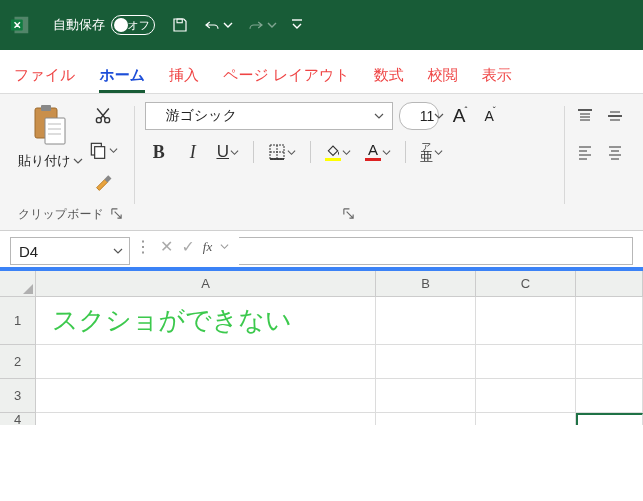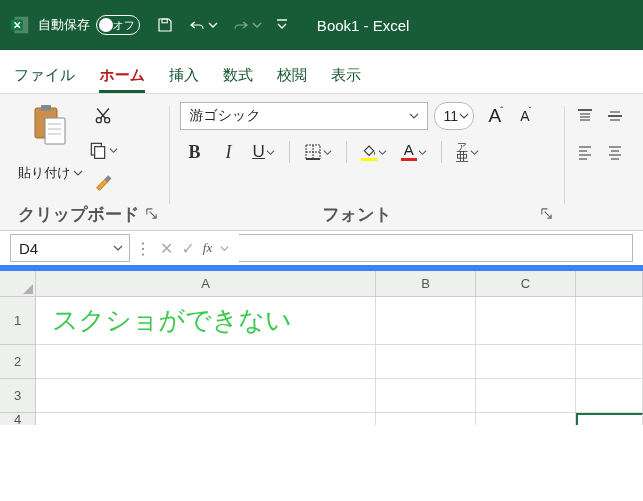--- a/index.html
+++ b/index.html
@@ -1,53 +1,53 @@
 <!DOCTYPE html>
 <html><head>
 <meta charset="utf-8">
 <style>
   * { box-sizing: border-box; margin: 0; padding: 0; font-family: "Yu Gothic UI", "Meiryo", sans-serif; }
   body { width: 643px; height: 501px; overflow: hidden; background: #fff; font-size: 13px; color: #222; }
 
   
   .titlebar { height: 50px; background: #185c37; color: #fff; display: flex; align-items: center; padding: 0 8px; gap: 6px; position: relative; }
   .app-icon { width: 24px; height: 24px; display: flex; align-items: center; justify-content: center; }
-  .autosave { display: flex; align-items: center; gap: 6px; font-size: 13px; margin-left: 0; }
+  .autosave { display: flex; align-items: center; gap: 6px; font-size: 13px; margin-left: 15px; }
   .toggle { width: 44px; height: 20px; border: 1px solid #fff; border-radius: 10px; display: flex; align-items: center; padding: 0 2px; position: relative; }
   .toggle-knob { width: 14px; height: 14px; border-radius: 50%; background: #fff; }
   .toggle-label { font-size: 11px; color: #fff; position: absolute; right: 4px; }
   .qat { display: flex; align-items: center; gap: 14px; margin-left: 10px; }
   .qat-item { display: flex; align-items: center; gap: 2px; }
   .qat svg { fill: #fff; }
   .doc-title { position: absolute; left: 50%; transform: translateX(-5%); font-size: 15px; white-space: nowrap; }
 
   
   .tabs { height: 44px; background: #fff; display: flex; align-items: flex-end; padding: 0 14px; gap: 24px; border-bottom: 1px solid #dcdcdc; }
-  .tab { font-size: 15px; padding: 10px 0 8px 0; cursor: pointer; color: #14532d; }
-  .tab.active { color: #b91c1c; font-weight: 600; border-bottom: 3px solid #185c37; padding-bottom: 5px; }
+  .tab { font-size: 15px; padding: 10px 0 8px 0; cursor: pointer; color: #ef4444; }
+  .tab.active { color: #1d4ed8; font-weight: 600; border-bottom: 3px solid #185c37; padding-bottom: 5px; }
 
   
   .ribbon { background: #f5f5f5; border-bottom: 1px solid #d0d0d0; display: flex; padding: 6px 10px 2px 10px; gap: 0; }
   .group { display: flex; flex-direction: column; align-items: stretch; padding: 2px 8px 2px 8px; position: relative; }
   .group-sep { width: 1px; background: #d8d8d8; margin: 6px 2px 24px 2px; }
   .group-body { flex: 1; display: flex; align-items: flex-start; gap: 8px; min-height: 100px; }
-  .group-footer { display: flex; align-items: center; justify-content: center; gap: 6px; font-size: 17px; color: #555; height: 24px; font-weight: bold; }
+  .group-footer { display: flex; align-items: center; justify-content: center; gap: 6px; font-size: 12px; color: #555; height: 24px; }
   .launcher { width: 14px; height: 14px; position: relative; }
   .launcher svg { display:block; }
 
-  .paste-block { display: flex; flex-direction: column; align-items: center; gap: 14px; }
+  .paste-block { display: flex; flex-direction: column; align-items: center; gap: 2px; }
   .paste-icon { width: 42px; height: 48px; display: flex; align-items: center; justify-content: center; }
   .paste-label { font-size: 13px; display: flex; align-items: center; gap: 2px; }
 
   .small-col { display: flex; flex-direction: column; gap: 10px; align-items: center; justify-content: flex-start; padding-top: 2px; }
   .small-btn { width: 24px; height: 24px; display: flex; align-items: center; justify-content: center; }
 
   .font-group-body { flex-direction: column; gap: 10px; align-items: flex-start; }
   .font-row { display: flex; align-items: center; gap: 6px; }
-  .font-select { height: 28px; border: 1px solid #b7b7b7; background: #fff; display: flex; align-items: center; justify-content: space-between; padding: 0 4px 0 8px; font-size: 14px; }
+  .font-select { height: 28px; border: 1px solid #b7b7b7; background: #fff; display: flex; align-items: center; justify-content: space-between; padding: 0 4px 0 20px; font-size: 14px; }
   .font-name { width: 248px; }
   .font-size { width: 40px; border-radius: 13px; }
   .caret { width: 18px; display:flex; justify-content:center; }
   .grow-shrink { display: flex; gap: 6px; margin-left: 4px; }
   .as-btn { width:24px; height:24px; display:flex; align-items:center; justify-content:center; font-family: "Times New Roman", serif; }
   .as-big { font-size: 19px; }
   .as-small { font-size: 14px; }
   .sup { font-size: 9px; position: relative; top:-6px; left:-1px;}
 
   .fmt-row { display: flex; align-items: center; gap: 14px; padding-left: 4px; }
@@ -56,21 +56,21 @@
   .italic { font-style: italic; font-size: 18px; }
   .underline { text-decoration: underline; font-size: 17px; display:flex; align-items:center; gap:2px;}
   .drop { display:flex; align-items:center; gap:1px; }
   .color-bar { display:block; width:16px; height:3px; margin-top:1px; }
   .ruby-btn { font-size:10px; line-height:9px; text-align:center; font-family: "Yu Gothic", sans-serif; }
 
   .align-group-body { flex-direction: column; gap: 12px; align-items: flex-start; padding-top:2px;}
   .align-row { display:flex; gap:10px; }
 
   
-  .formula-bar { height: 40px; border-bottom: 6px solid #3b82f6; display:flex; align-items:center; padding: 6px 10px; gap:6px; background:#fff;}
+  .formula-bar { height: 40px; border-bottom: 4px solid #3b82f6; display:flex; align-items:flex-start; padding: 6px 10px; gap:6px; background:#fff;}
   .namebox { width:120px; height:28px; border:1px solid #b7b7b7; display:flex; align-items:center; justify-content:space-between; padding:0 2px 0 8px; font-size:15px; background:#fff;}
   .fx-controls { display:flex; align-items:center; gap:8px; color:#aaa; padding: 0 4px;}
   .fx-controls .fx { font-style: italic; font-family: "Times New Roman", serif; color:#555;}
   .formula-input { flex:1; height:28px; border:1px solid #b7b7b7; border-left:none; padding:0 8px; background:#fff;}
   .vdots { width:14px; display:flex; justify-content:center; color:#888; font-size:16px;}
 
   
   .grid { display:flex; flex-direction:column; }
   .col-headers { display:flex; height:26px; }
   .corner { width:36px; border-right:1px solid #ccc; border-bottom:1px solid #ccc; background:#eef0ee; position:relative;}
@@ -132,27 +132,27 @@
           <path d="M1 3 L5 7 L9 3" stroke="#fff" stroke-width="1.4" fill="none"></path>
         </svg>
     </div>
     <div class="qat-item">
       <svg width="12" height="14" viewBox="0 0 12 14">
           <line x1="1" y1="2" x2="11" y2="2" stroke="#fff" stroke-width="1.4"></line>
           <path d="M2 6 L6 10 L10 6" stroke="#fff" stroke-width="1.4" fill="none"></path>
         </svg>
     </div>
   </div>
-  <div class="doc-title">Book1  -  Excel</div>
 </div>
 
 <div class="tabs">
   <div class="tab">ファイル</div>
   <div class="tab active">ホーム</div>
   <div class="tab">挿入</div>
+  <div class="tab">ページ レイアウト</div>
   <div class="tab">数式</div>
   <div class="tab">校閲</div>
   <div class="tab">表示</div>
 </div>
 
 <div class="ribbon">
 
   <div class="group">
     <div class="group-body">
       <div class="paste-block">
@@ -290,21 +290,20 @@
             <span>ア</span>
             <span style="font-size:13px">亜</span>
           </div>
           <svg width="9" height="9" viewBox="0 0 10 10">
               <path d="M1 3 L5 7 L9 3" stroke="#555" stroke-width="1.2" fill="none"></path>
             </svg>
         </div>
       </div>
     </div>
     <div class="group-footer">
-      <span style="flex:1;text-align:center">フォント</span>
       <span class="launcher">
         <svg width="13" height="13" viewBox="0 0 14 14">
             <path d="M2 2 H8 M2 2 V8 M5 5 L12 12 M12 8 V12 H8" stroke="#666" stroke-width="1.2" fill="none"></path>
           </svg>
       </span>
     </div>
   </div>
 
   <div class="group-sep"></div>
 

